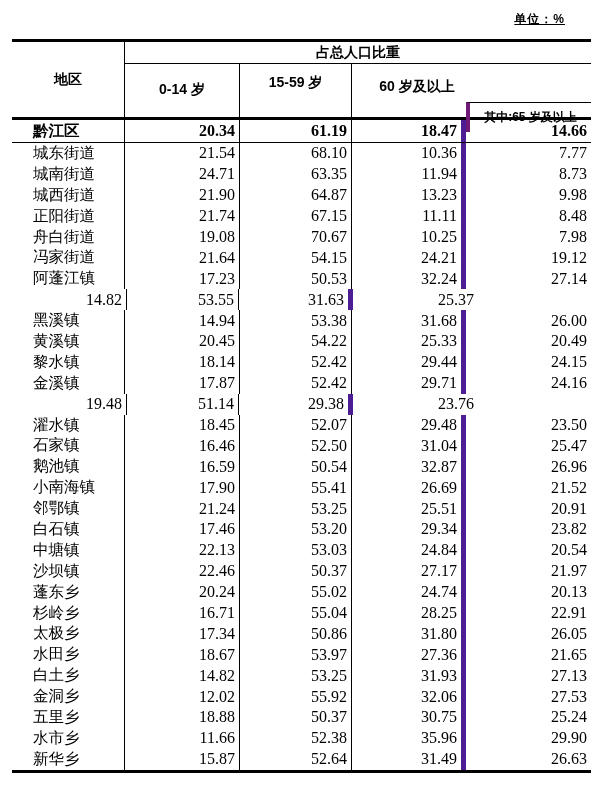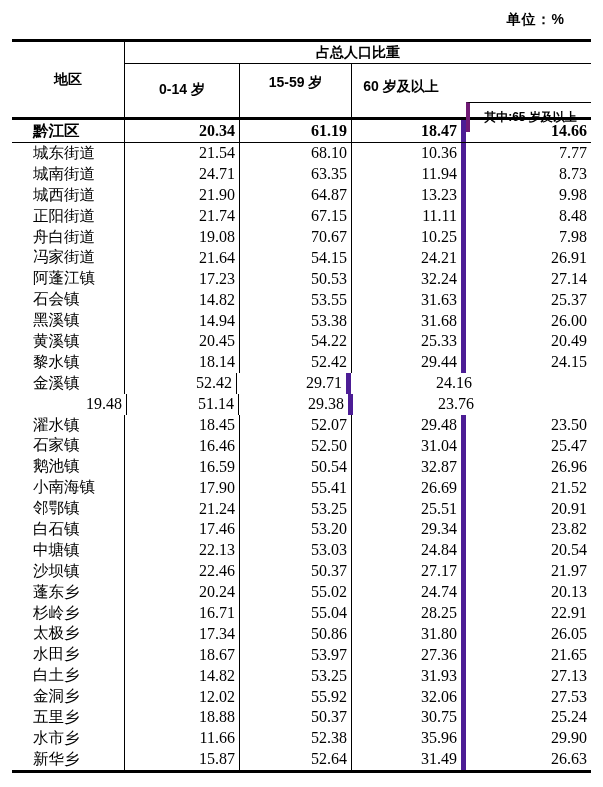--- a/index.html
+++ b/index.html
@@ -6,42 +6,42 @@
   .page{
     position:relative;
     width:603px;height:787px;
     background:#ffffff;
     color:#000;
     font-family:"Liberation Sans","DejaVu Sans",sans-serif;
     overflow:hidden;
   }
   .unit-label{
     position:absolute;top:11px;right:38px;
-    font-size:14px;font-weight:bold;letter-spacing:1px;
+    font-size:12px;font-weight:bold;letter-spacing:1px;text-decoration:underline;
   }
   .tbl{
     position:absolute;left:12px;top:39px;width:579px;
     border-top:3px solid #000;
   }
   
   .thead{
     position:relative;height:75px;
     border-bottom:3px solid #000;
     font-weight:bold;font-size:14px;
   }
   .hcell{
     position:absolute;box-sizing:border-box;
     display:flex;align-items:center;justify-content:center;
     white-space:nowrap;
   }
   .h-region{left:0;top:0;width:113px;height:75px;border-right:1px solid #000;}
   .h-group{left:113px;top:0;width:466px;height:22px;border-bottom:1px solid #000;}
   .h-c0{left:113px;top:22px;width:115px;height:53px;border-right:1px solid #000;padding-bottom:2px;}
   .h-c1{left:228px;top:22px;width:112px;height:53px;border-right:1px solid #000;padding-bottom:16px;}
-  .h-c2{left:332px;top:22px;width:114px;height:53px;padding-bottom:8px;}
+  .h-c2{left:348px;top:22px;width:114px;height:53px;padding-bottom:8px;}
   .h-c3{left:454px;top:60px;width:125px;height:30px;border-top:1px solid #000;border-left:4px solid #701a75;font-size:12px;}
   
   .tbody{border-bottom:3px solid #000;}
   .row{display:flex;height:20.9px;font-size:15.5px;}
   .row.total{height:22px;border-bottom:1px solid #000;font-weight:bold;}
   .cell{
     box-sizing:border-box;height:100%;
     display:flex;align-items:center;
     overflow:hidden;white-space:nowrap;
   }
@@ -115,31 +115,30 @@
           <div class="cell num c0">19.08</div>
           <div class="cell num c1">70.67</div>
           <div class="cell num c2">10.25</div>
           <div class="cell num c3">7.98</div>
         </div>
         <div class="row">
           <div class="cell region">冯家街道</div>
           <div class="cell num c0">21.64</div>
           <div class="cell num c1">54.15</div>
           <div class="cell num c2">24.21</div>
-          <div class="cell num c3">26.91</div>
+          <div class="cell num c3">19.12</div>
         </div>
         <div class="row">
           <div class="cell region">阿蓬江镇</div>
           <div class="cell num c0">17.23</div>
           <div class="cell num c1">50.53</div>
           <div class="cell num c2">32.24</div>
           <div class="cell num c3">27.14</div>
         </div>
         <div class="row">
-          <div class="cell region">石会镇</div>
           <div class="cell num c0">14.82</div>
           <div class="cell num c1">53.55</div>
           <div class="cell num c2">31.63</div>
           <div class="cell num c3">25.37</div>
         </div>
         <div class="row">
           <div class="cell region">黑溪镇</div>
           <div class="cell num c0">14.94</div>
           <div class="cell num c1">53.38</div>
           <div class="cell num c2">31.68</div>
@@ -154,20 +153,21 @@
         </div>
         <div class="row">
           <div class="cell region">黎水镇</div>
           <div class="cell num c0">18.14</div>
           <div class="cell num c1">52.42</div>
           <div class="cell num c2">29.44</div>
           <div class="cell num c3">24.15</div>
         </div>
         <div class="row">
           <div class="cell region">金溪镇</div>
+          <div class="cell num c0">17.87</div>
           <div class="cell num c1">52.42</div>
           <div class="cell num c2">29.71</div>
           <div class="cell num c3">24.16</div>
         </div>
         <div class="row">
           <div class="cell num c0">19.48</div>
           <div class="cell num c1">51.14</div>
           <div class="cell num c2">29.38</div>
           <div class="cell num c3">23.76</div>
         </div>

